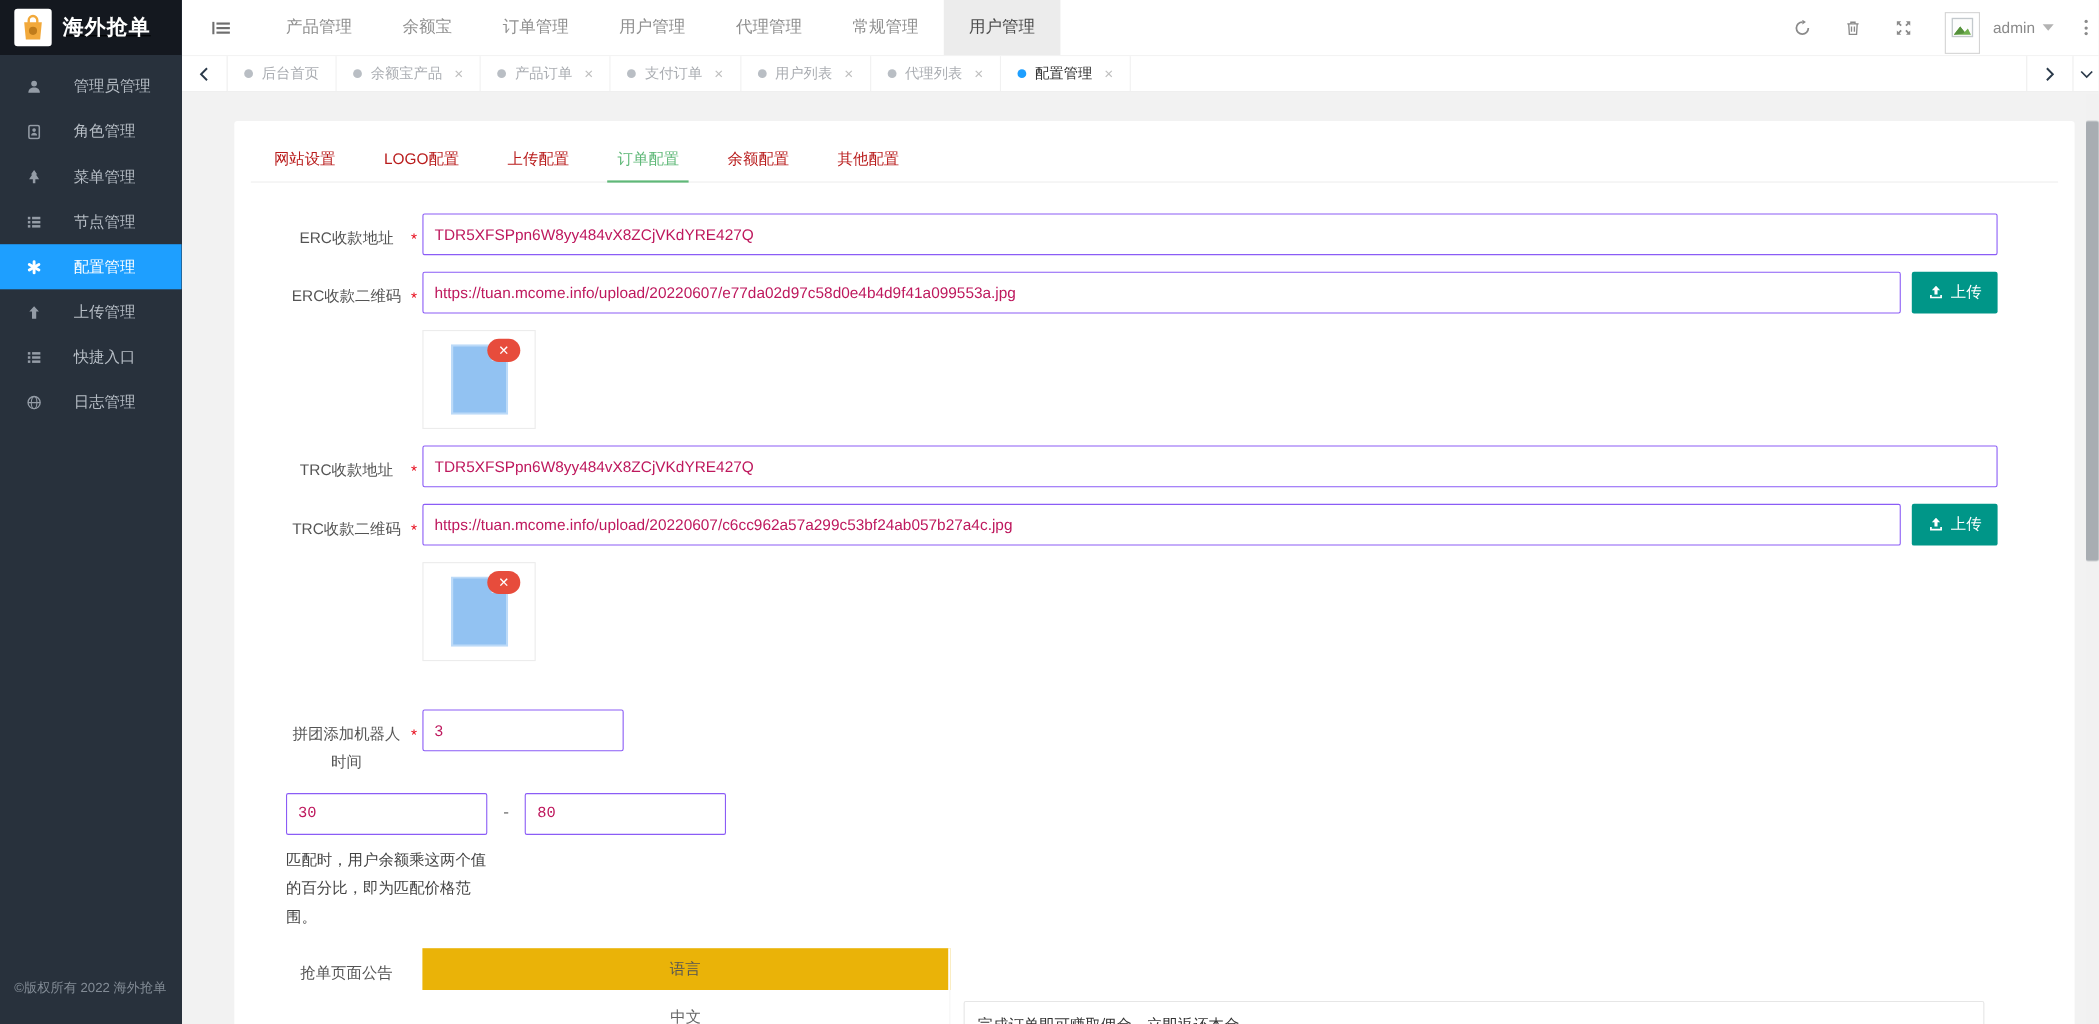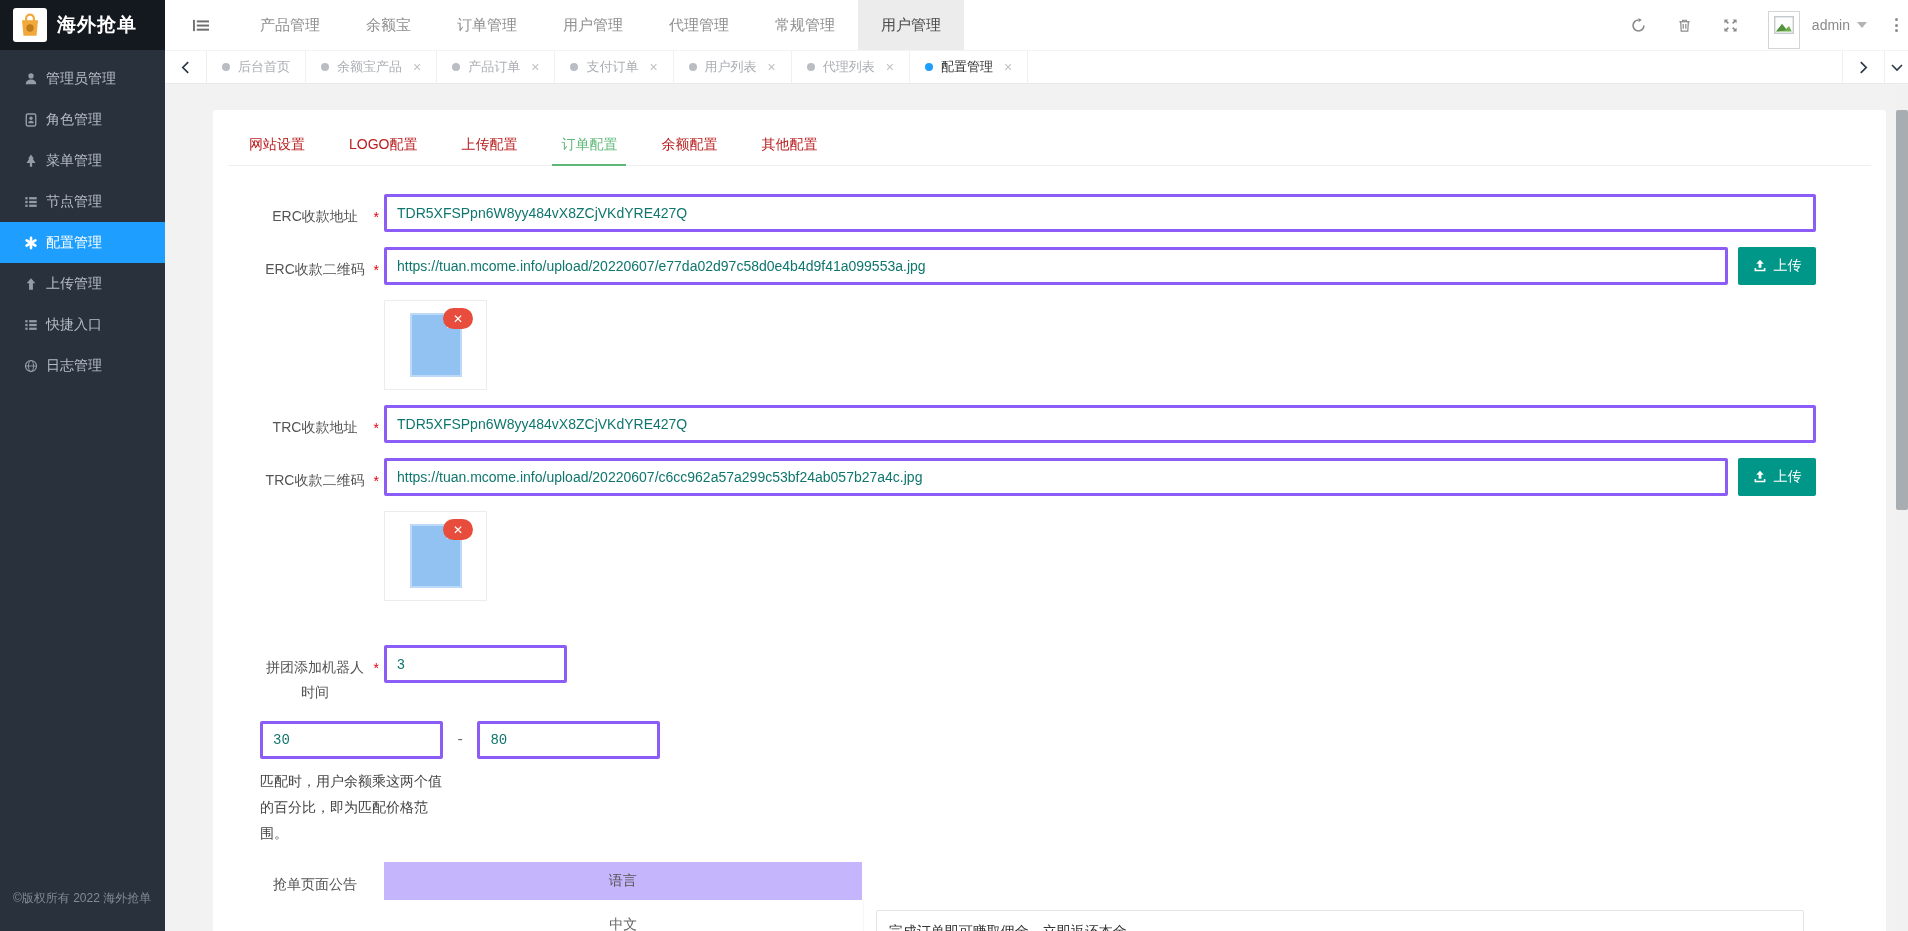--- a/index.html
+++ b/index.html
@@ -1,25 +1,25 @@
 <!DOCTYPE html>
 <html><head>
 <meta charset="utf-8">
 <style>
   * { margin:0; padding:0; box-sizing:border-box; }
   html,body { width:1908px; height:931px; overflow:hidden; background:#f2f2f2;
               font-family:"Liberation Sans","DejaVu Sans",sans-serif; }
 
   
   .sidebar { position:fixed; left:0; top:0; width:165px; height:931px; background:#28313C; z-index:30; }
-  .logo-bar { height:50px; background:#14181F; display:flex; align-items:center; padding-left:13px; gap:10px; }
+  .logo-bar { height:50px; background:#14181F; display:flex; align-items:center; padding-left:13px; gap:10px;text-decoration:underline; }
   .logo-badge { width:34px; height:34px; background:#fff; border-radius:3px; display:flex; align-items:center; justify-content:center; }
   .logo-title { color:#fff; font-size:19px; font-weight:bold; letter-spacing:1px; }
   .menu { padding-top:8px; }
-  .menu-item { height:41px; display:flex; align-items:center; padding-left:24px; gap:8px;
+  .menu-item { height:41px; display:flex; align-items:center; padding-left:24px; gap:29px;
                color:#B7BEC6; font-size:14px; cursor:pointer; }
   .menu-item .micon { color:#949CA6; display:flex; align-items:center; }
   .menu-item.active { background:#1E9FFF; color:#fff; }
   .menu-item.active .micon { color:#fff; }
   .copyright { position:absolute; bottom:24px; left:13px; color:#828B95; font-size:12px; white-space:nowrap; }
 
   
   .main { margin-left:165px; height:931px; display:flex; flex-direction:column; }
 
   
@@ -62,42 +62,42 @@
   .ctab.active { color:#5FB878; }
   .ctab.active::after { content:""; position:absolute; left:0; right:0; bottom:-1px; height:2px; background:#5FB878; }
 
   .form { padding-top:28px; }
   .frow { display:flex; margin-bottom:15px; padding-left:32px; }
   .flabel { width:110px; flex:0 0 110px; text-align:center; position:relative; margin-right:14px;
             padding-top:10px; font-size:14px; color:#545454; line-height:25px; }
   .star { position:absolute; right:-9px; top:11px; color:#E60012; font-size:14px; }
   .ffield { flex:1; margin-right:55px; }
   .ffield-flex { display:flex; gap:10px; }
-  .inp { height:38px; border:3px solid #8b5cf6; border-radius:2px; padding:0 10px; font-size:14px;
-         color:#0f766e; background:#fff; width:100%; outline:none; font-family:inherit; }
+  .inp { height:38px; border:1px solid #8b5cf6; border-radius:2px; padding:0 10px; font-size:14px;
+         color:#be185d; background:#fff; width:100%; outline:none; font-family:inherit; }
   .inp-sm { width:183px; flex:0 0 183px; }
   .btn-upload { background:#009688; color:#fff; border:none; border-radius:2px; height:38px; flex:0 0 78px;
                 font-size:14px; display:flex; align-items:center; justify-content:center; gap:7px; cursor:pointer; }
   .range-sep { line-height:38px; margin:0 13px; color:#666; font-size:14px; }
   .help-text { width:192px; font-size:14px; color:#444; line-height:26px; margin-top:9px; }
 
   .thumb-row { margin:0 0 15px 156px; }
   .thumb-box { width:103px; height:90px; border:1px solid #ececec; display:flex; align-items:center;
                justify-content:center; position:relative; background:#fff; }
   .thumb-del { position:absolute; top:7px; right:13px; width:30px; height:21px; border-radius:11px;
                background:#E74C3C; color:#fff; font-size:12px; font-weight:bold; display:flex;
                align-items:center; justify-content:center; cursor:pointer; }
 
   .row-robot { margin-top:44px; }
   .row-range { margin-top:16px; }
   .row-notice { margin-top:16px; }
 
   .ntable { flex:1; margin-right:55px; font-size:14px; }
   .nthead { display:flex; height:38px; }
-  .th { background:#c4b5fd; display:flex; align-items:center; justify-content:center; color:#555; }
+  .th { background:#eab308; display:flex; align-items:center; justify-content:center; color:#555; }
   .th-lang { width:33.5%; border-right:2px solid #fff; }
   .th-content { flex:1; }
   .ntbody-row { display:flex; height:120px; }
   .td-lang { width:33.5%; display:flex; justify-content:center; padding-top:16px; color:#666;
              border-right:1px solid #f6f6f6; }
   .td-content { flex:1; padding:10px 12px; }
   .notice-box { border:1px solid #e6e6e6; border-radius:2px; padding:8px 12px; color:#333;
                 line-height:24px; height:100%; }
 
   

